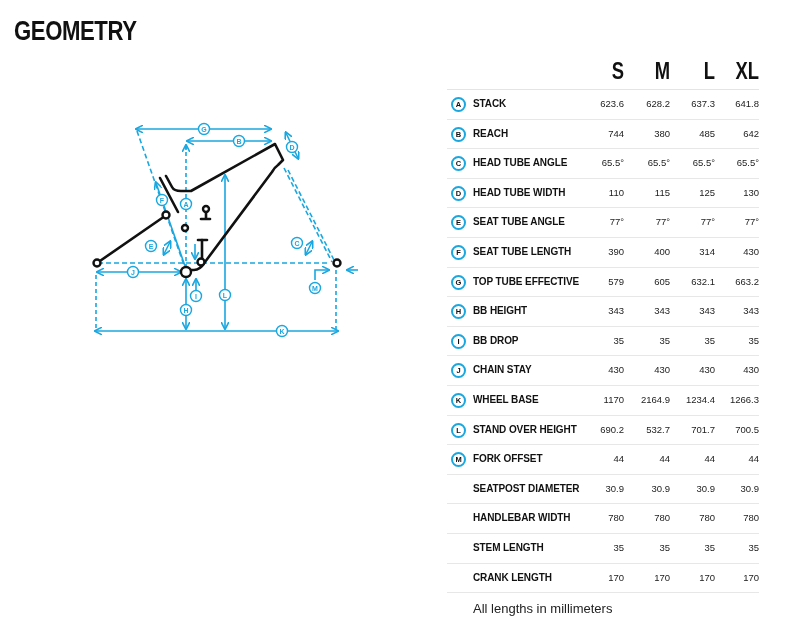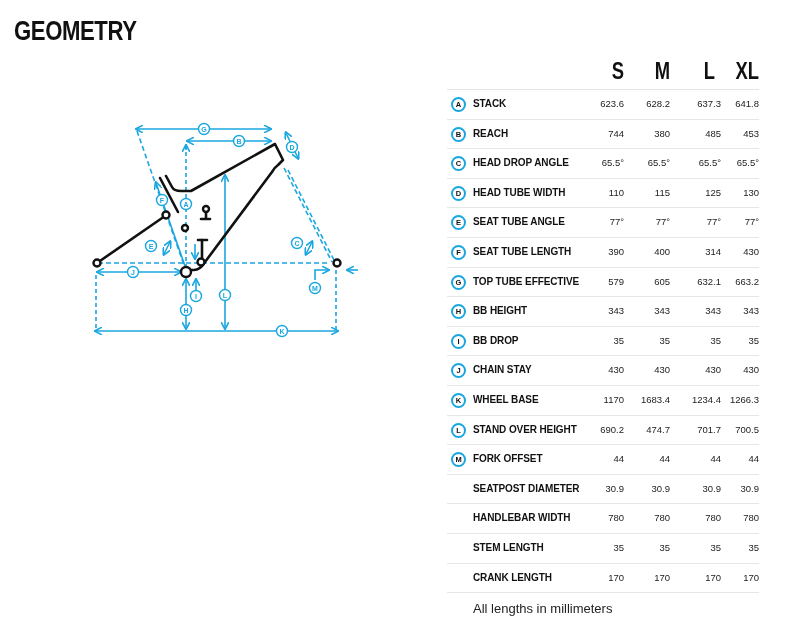--- a/index.html
+++ b/index.html
@@ -6,21 +6,21 @@
   body { width: 800px; height: 617px; position: relative; overflow: hidden; font-family: "Liberation Sans", sans-serif; color: #111; }
   .title { position: absolute; left: 14px; top: 16px; font-family: "Liberation Sans", sans-serif; font-weight: 700; font-size: 27px; letter-spacing: -0.5px; transform: scaleX(0.82); transform-origin: left top; color: #111; }
   .diagram { position: absolute; left: 0; top: 0; width: 440px; height: 617px; }
   .table { position: absolute; left: 447px; top: 56px; width: 312px; }
   .hdr { height: 33px; position: relative; border-bottom: 1px solid #e4e4e4; }
   .hdr .sz { position: absolute; top: 2px; width: 44px; text-align: right; font-weight: 700; font-size: 23px; transform: scaleX(0.8); transform-origin: right top; color: #111; }
   .row { height: 28.6px; position: relative; border-bottom: 1px solid #e7e7e7; }
   .badge { position: absolute; left: 4px; top: 7px; width: 11px; height: 11px; border: 2px solid #1aa7e0; border-radius: 50%; font-size: 7.5px; font-weight: 700; line-height: 11px; text-align: center; color: #111; }
   .label { position: absolute; left: 26px; top: 8px; font-size: 10px; font-weight: 700; color: #111; white-space: nowrap; letter-spacing: -0.1px; }
   .val { position: absolute; top: 8px; width: 50px; text-align: right; font-size: 9.5px; color: #222; }
-  .c0 { left: 127px; } .c1 { left: 173px; } .c2 { left: 224px; } .c3 { left: 262px; text-align: right; }
+  .c0 { left: 127px; } .c1 { left: 173px; } .c2 { left: 218px; } .c3 { left: 262px; text-align: right; }
   .hdr .c0 { left: 133px; } .hdr .c1 { left: 179px; } .hdr .c2 { left: 224px; } .hdr .c3 { left: 268px; }
   .note { position: absolute; left: 26px; top: 8px; font-size: 13px; color: #222; }
   .noterow { height: 28px; position: relative; }
 </style>
 </head>
 <body>
 
 <div class="title">GEOMETRY</div>
 
 <svg class="diagram" viewBox="0 0 440 617" xmlns="http://www.w3.org/2000/svg">
@@ -161,25 +161,25 @@
         <div class="val c1">628.2</div>
         <div class="val c2">637.3</div>
         <div class="val c3">641.8</div>
       </div>
       <div class="row">
         <div class="badge">B</div>
         <div class="label">REACH</div>
         <div class="val c0">744</div>
         <div class="val c1">380</div>
         <div class="val c2">485</div>
-        <div class="val c3">453</div>
+        <div class="val c3">642</div>
       </div>
       <div class="row">
         <div class="badge">C</div>
-        <div class="label">HEAD DROP ANGLE</div>
+        <div class="label">HEAD TUBE ANGLE</div>
         <div class="val c0">65.5°</div>
         <div class="val c1">65.5°</div>
         <div class="val c2">65.5°</div>
         <div class="val c3">65.5°</div>
       </div>
       <div class="row">
         <div class="badge">D</div>
         <div class="label">HEAD TUBE WIDTH</div>
         <div class="val c0">110</div>
         <div class="val c1">115</div>
@@ -231,29 +231,29 @@
         <div class="label">CHAIN STAY</div>
         <div class="val c0">430</div>
         <div class="val c1">430</div>
         <div class="val c2">430</div>
         <div class="val c3">430</div>
       </div>
       <div class="row">
         <div class="badge">K</div>
         <div class="label">WHEEL BASE</div>
         <div class="val c0">1170</div>
-        <div class="val c1">1683.4</div>
+        <div class="val c1">2164.9</div>
         <div class="val c2">1234.4</div>
         <div class="val c3">1266.3</div>
       </div>
       <div class="row">
         <div class="badge">L</div>
         <div class="label">STAND OVER HEIGHT</div>
         <div class="val c0">690.2</div>
-        <div class="val c1">474.7</div>
+        <div class="val c1">532.7</div>
         <div class="val c2">701.7</div>
         <div class="val c3">700.5</div>
       </div>
       <div class="row">
         <div class="badge">M</div>
         <div class="label">FORK OFFSET</div>
         <div class="val c0">44</div>
         <div class="val c1">44</div>
         <div class="val c2">44</div>
         <div class="val c3">44</div>

